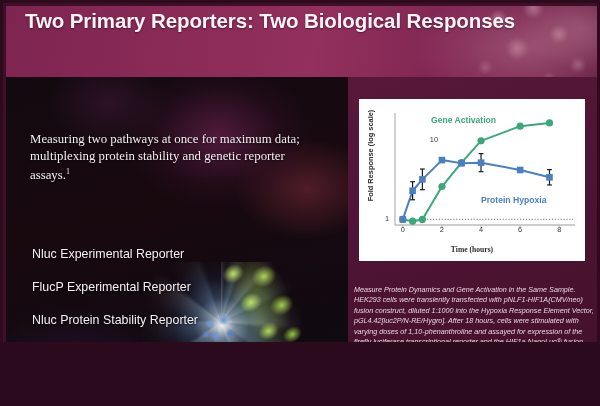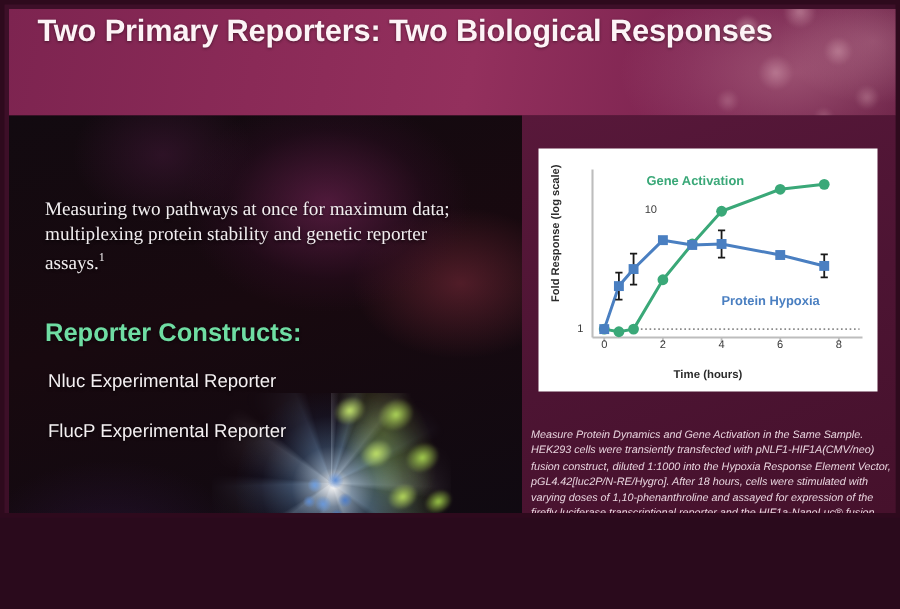--- a/index.html
+++ b/index.html
@@ -155,21 +155,21 @@
   }
 
   
   .ylab{
     position:absolute;left:-44px;top:52px;width:110px;
     transform:rotate(-90deg);text-align:center;
     font-size:7.4px;font-weight:bold;color:#2b2b2b;
   }
   .xlab{
     position:absolute;left:0;top:146px;width:226px;text-align:center;
-    font-size:7.6px;font-weight:bold;color:#2b2b2b;
+    font-size:7.6px;font-weight:bold;color:#2b2b2b;font-family:Liberation Serif, serif;
   }
   .ytick{position:absolute;font-size:7.4px;color:#3a3a3a;text-align:right;width:14px;}
   .xtick{position:absolute;font-size:7.4px;color:#3a3a3a;text-align:center;width:10px;top:126px;}
   .serieslabel{position:absolute;font-size:8.6px;font-weight:bold;white-space:nowrap;}
 
   #legend-gene{left:72px;top:16px;color:#3aa878;}
   #legend-prot{left:122px;top:96px;color:#4a7fc1;}
 </style>
 </head>
 <body>
@@ -186,23 +186,23 @@
       <div class="glowtrail"></div>
       <div class="rays"></div>
       <div class="burst"></div>
       <div class="greenprot"></div>
       <div class="blueprot"></div>
     </div>
   </div>
 
   <div id="bestbody"><span>Measuring two pathways at once for maximum data; multiplexing protein stability and genetic reporter assays.</span><sup>1</sup></div>
 
-  <div class="sect-head" id="rephead">Reporter Constructs:</div>
   <div class="construct" id="c0">Nluc Experimental Reporter</div>
   <div class="construct" id="c1">FlucP Experimental Reporter</div>
+  <div class="construct" id="c2">Nluc Protein Stability Reporter</div>
 
   <div id="rightpanel">
     <div id="chartcard">
       <svg id="chartsvg" width="226" height="162" viewBox="0 0 226 162">
           <line x1="36" y1="14" x2="36" y2="126" stroke="#bdbdbd" stroke-width="1.4"></line>
           <line x1="36" y1="126" x2="216" y2="126" stroke="#bdbdbd" stroke-width="1.4"></line>
           <line x1="65.33333333333333" y1="120.40547819393764" x2="214" y2="120.40547819393764" stroke="#8a8a8a" stroke-width="1.3" stroke-dasharray="1.1 1.8"></line>
           <line x1="43.82222222222222" y1="126" x2="43.82222222222222" y2="129" stroke="#bdbdbd" stroke-width="1.2"></line>
           <line x1="82.93333333333334" y1="126" x2="82.93333333333334" y2="129" stroke="#bdbdbd" stroke-width="1.2"></line>
           <line x1="122.04444444444445" y1="126" x2="122.04444444444445" y2="129" stroke="#bdbdbd" stroke-width="1.2"></line>

